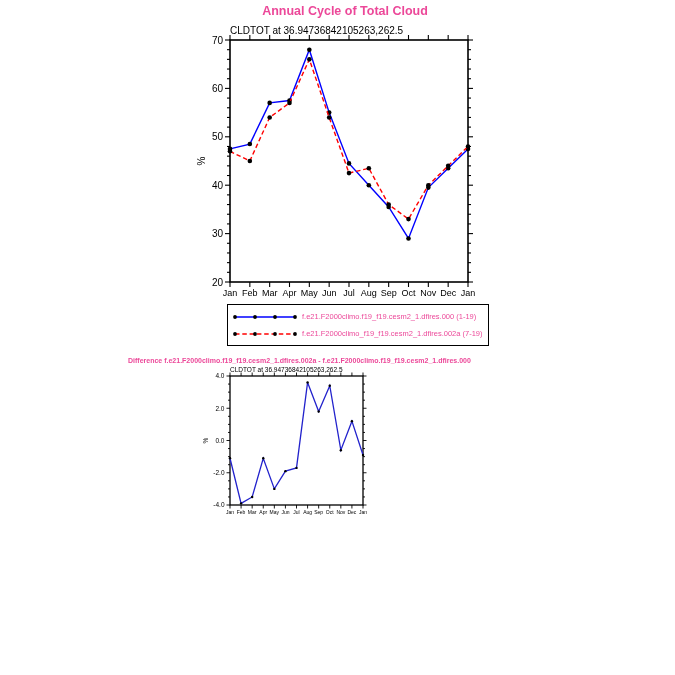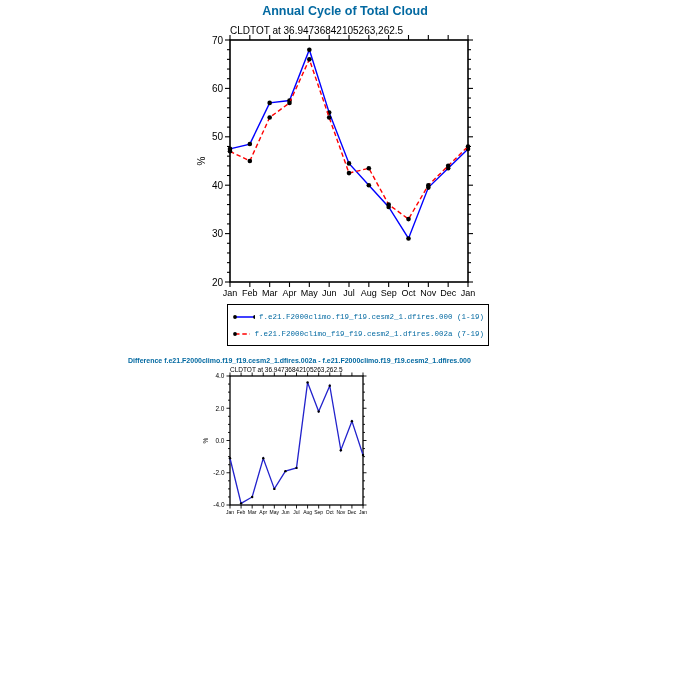--- a/index.html
+++ b/index.html
@@ -1,26 +1,26 @@
 <!DOCTYPE html>
 <html><head>
 <meta charset="utf-8">
 <style>
   html,body{margin:0;padding:0;background:#ffffff;}
   .page{position:relative;width:675px;height:675px;background:#ffffff;overflow:hidden;
-        font-family:"Liberation Sans",sans-serif;color:#0369a1;}
+        font-family:"Liberation Sans",sans-serif;color:#ec4899;}
   .main-title{position:absolute;left:205px;top:4px;width:280px;text-align:center;
               font-size:12.5px;font-weight:bold;white-space:nowrap;}
   .chart-svg{position:absolute;}
   #chart0{left:190px;top:22px;}
   #chart1{left:195px;top:366px;}
   svg text{font-family:"Liberation Sans",sans-serif;fill:#000;}
   .legend{position:absolute;left:227px;top:304px;width:252px;border:1px solid #000;
           padding:3px 4px;background:#fff;box-sizing:content-box;}
-  .legend-row{display:flex;align-items:center;height:17px;gap:4px;font-family:Liberation Mono, monospace;}
+  .legend-row{display:flex;align-items:center;height:17px;gap:4px;}
   .legend-label{font-size:7.5px;white-space:nowrap;}
   .diff-title{position:absolute;left:128px;top:357px;width:335px;text-align:center;
               font-size:7px;font-weight:bold;white-space:nowrap;}
 </style>
 </head>
 <body>
 
 <div class="page">
 
   <div class="main-title">Annual Cycle of Total Cloud</div>

